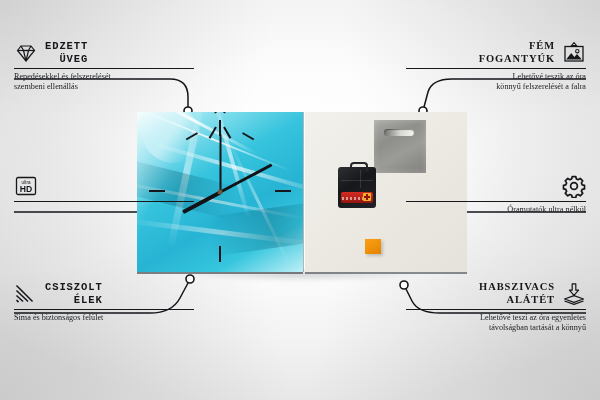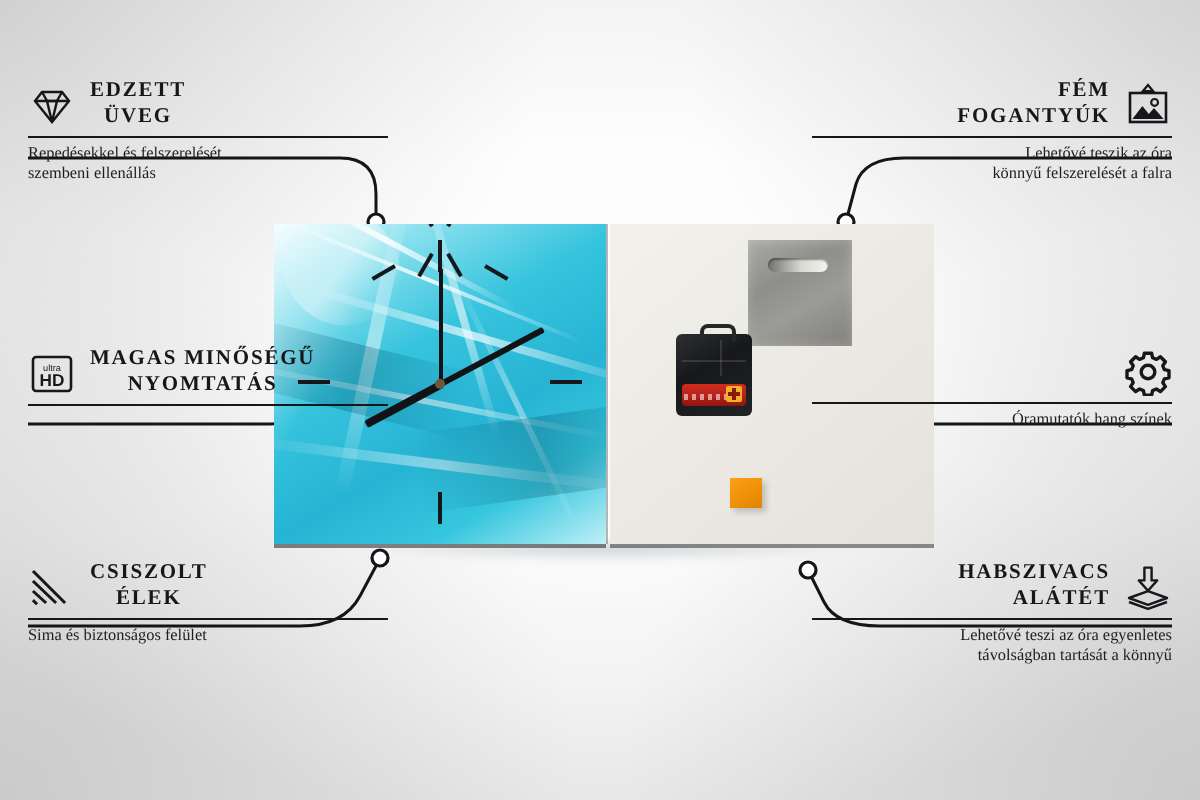--- a/index.html
+++ b/index.html
@@ -98,21 +98,21 @@
     font-family:"Liberation Serif", serif;
     font-size:10.5px;font-weight:700;letter-spacing:.9px;color:#15171a;
     line-height:12.5px;text-transform:uppercase;white-space:pre-line;
   }
   .co-rule{height:1px;background:#15171a;margin-top:3px;}
   .co-sub{
     font-family:"Liberation Serif", serif;
     font-size:8.2px;color:#1c1e21;line-height:10.4px;margin-top:3px;white-space:pre-line;
   }
   .left .co-head{justify-content:flex-start;}
-  .left .co-title{text-align:center;}
+  .left .co-title{text-align:right;font-family:Liberation Mono, monospace;}
   .left .co-sub{text-align:left;}
   .right .co-head{justify-content:flex-end;}
   .right .co-title{text-align:right;}
   .right .co-sub{text-align:right;}
   .ico{width:24px;height:24px;flex:0 0 24px;display:block;}
 
   svg.connector{position:absolute;left:0;top:0;width:600px;height:400px;pointer-events:none;}
   .cline{fill:none;stroke:#131519;stroke-width:1.5;}
   .cdot{fill:#ffffff;stroke:#131519;stroke-width:1.6;}
 </style>
@@ -215,22 +215,20 @@
 szembeni ellenállás</div>
   </div>
 
   <div class="callout left" style="left:14px;top:174px;width:180px;">
     <div class="co-head">
       <svg class="ico" viewBox="0 0 24 24">
         <rect x="2.5" y="3.5" width="19" height="17" rx="1.6" fill="none" stroke="#15171a" stroke-width="1.3"></rect>
         <text x="12" y="10.4" text-anchor="middle" font-family="Liberation Sans, sans-serif" font-size="4.6" fill="#15171a">ultra</text>
         <text x="12" y="18" text-anchor="middle" font-family="Liberation Sans, sans-serif" font-size="8.6" font-weight="bold" fill="#15171a">HD</text>
       </svg>
-      <div class="co-title">MAGAS MINŐSÉGŰ
-NYOMTATÁS</div>
     </div>
     <div class="co-rule"></div>
   </div>
 
   <div class="callout right" style="left:406px;top:40px;width:180px;">
     <div class="co-head">
       <div class="co-title">FÉM
 FOGANTYÚK</div>
       <svg class="ico" viewBox="0 0 24 24">
         <path d="M12 1.5 L14.6 4.6 L9.4 4.6 Z" fill="none" stroke="#15171a" stroke-width="1.1"></path>
@@ -262,21 +260,21 @@
   </div>
 
   <div class="callout right" style="left:406px;top:174px;width:180px;">
     <div class="co-head">
       <svg class="ico" viewBox="0 0 24 24">
         <path fill="none" stroke="#15171a" stroke-width="1.7" stroke-linejoin="round" d="M10.2 2.6 h3.6 l.5 2.3 1.9 .8 2-1.3 2.5 2.5 -1.3 2 .8 1.9 2.3 .5 v3.6 l-2.3 .5 -.8 1.9 1.3 2 -2.5 2.5 -2-1.3 -1.9 .8 -.5 2.3 h-3.6 l-.5-2.3 -1.9-.8 -2 1.3 -2.5-2.5 1.3-2 -.8-1.9 -2.3-.5 v-3.6 l2.3-.5 .8-1.9 -1.3-2 2.5-2.5 2 1.3 1.9-.8 Z"></path>
         <circle cx="12" cy="12" r="3.4" fill="none" stroke="#15171a" stroke-width="1.7"></circle>
       </svg>
     </div>
     <div class="co-rule"></div>
-    <div class="co-sub">Óramutatók hang színek</div>
+    <div class="co-sub">Óramutatók ultra nélkül</div>
   </div>
 
   <div class="callout right" style="left:406px;top:281px;width:180px;">
     <div class="co-head">
       <div class="co-title">HABSZIVACS
 ALÁTÉT</div>
       <svg class="ico" viewBox="0 0 24 24">
         <path d="M10.2 1.8 h3.6 v6.4 h2.8 L12 13.4 L7.4 8.2 h2.8 Z" fill="none" stroke="#15171a" stroke-width="1.2" stroke-linejoin="round"></path>
         <path d="M12 13.6 L21.5 17 L12 20.4 L2.5 17 Z" fill="none" stroke="#15171a" stroke-width="1.2" stroke-linejoin="round"></path>
         <path d="M2.5 19 L12 22.4 L21.5 19" fill="none" stroke="#15171a" stroke-width="1.2" stroke-linejoin="round"></path>

